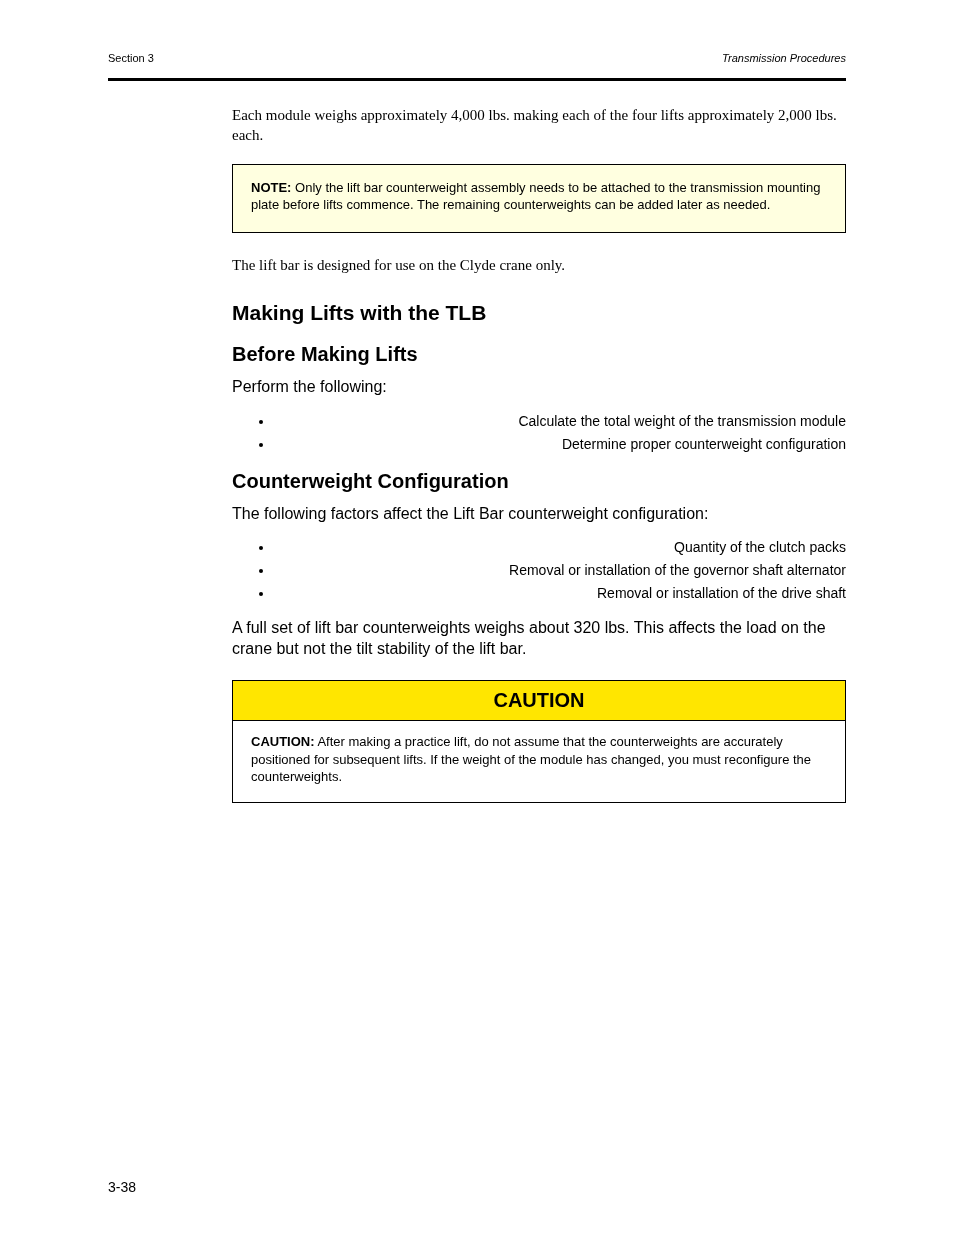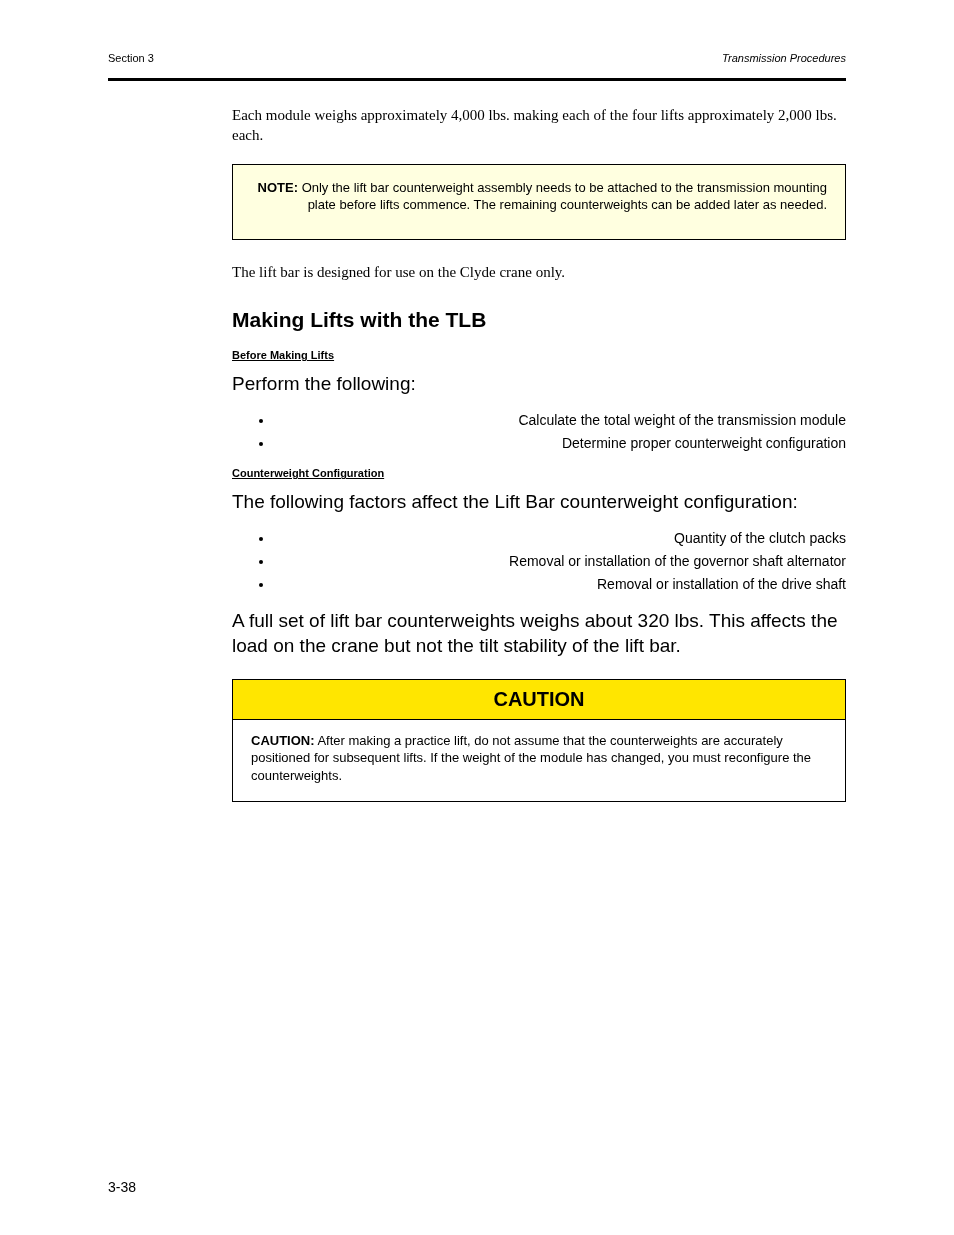--- a/index.html
+++ b/index.html
@@ -41,37 +41,36 @@
   .content p { margin-bottom: 14px; }
   .note-box {
     border: 1px solid #000;
     background: #ffffe0;
     padding: 14px 18px 10px 18px;
     margin: 18px 0 22px 0;
     font-family: Arial, Helvetica, sans-serif;
     font-size: 13px;
   }
   .note-box .note-label { font-weight: bold; }
-  .note-box p { margin-bottom: 15px; text-align: right; }
+  .note-box p { margin-bottom: 8px; }
   .h2 {
     font-family: Arial, Helvetica, sans-serif;
     font-weight: bold;
     font-size: 21px;
     margin: 24px 0 10px 0;
   }
   .h3 {
     font-family: Arial, Helvetica, sans-serif;
     font-weight: bold;
-    font-size: 11px;
+    font-size: 20px;
     margin: 14px 0 8px 0;
-    text-decoration: underline;
   }
   .lead {
     font-family: Arial, Helvetica, sans-serif;
-    font-size: 19px;
+    font-size: 16px;
     margin-bottom: 8px;
   }
   ul.bullets {
     list-style: disc;
     margin: 0 0 14px 42px;
     font-family: Arial, Helvetica, sans-serif;
     font-size: 14px;
   }
   ul.bullets li { margin-bottom: 4px; text-align: right; }
   .caution-box {

